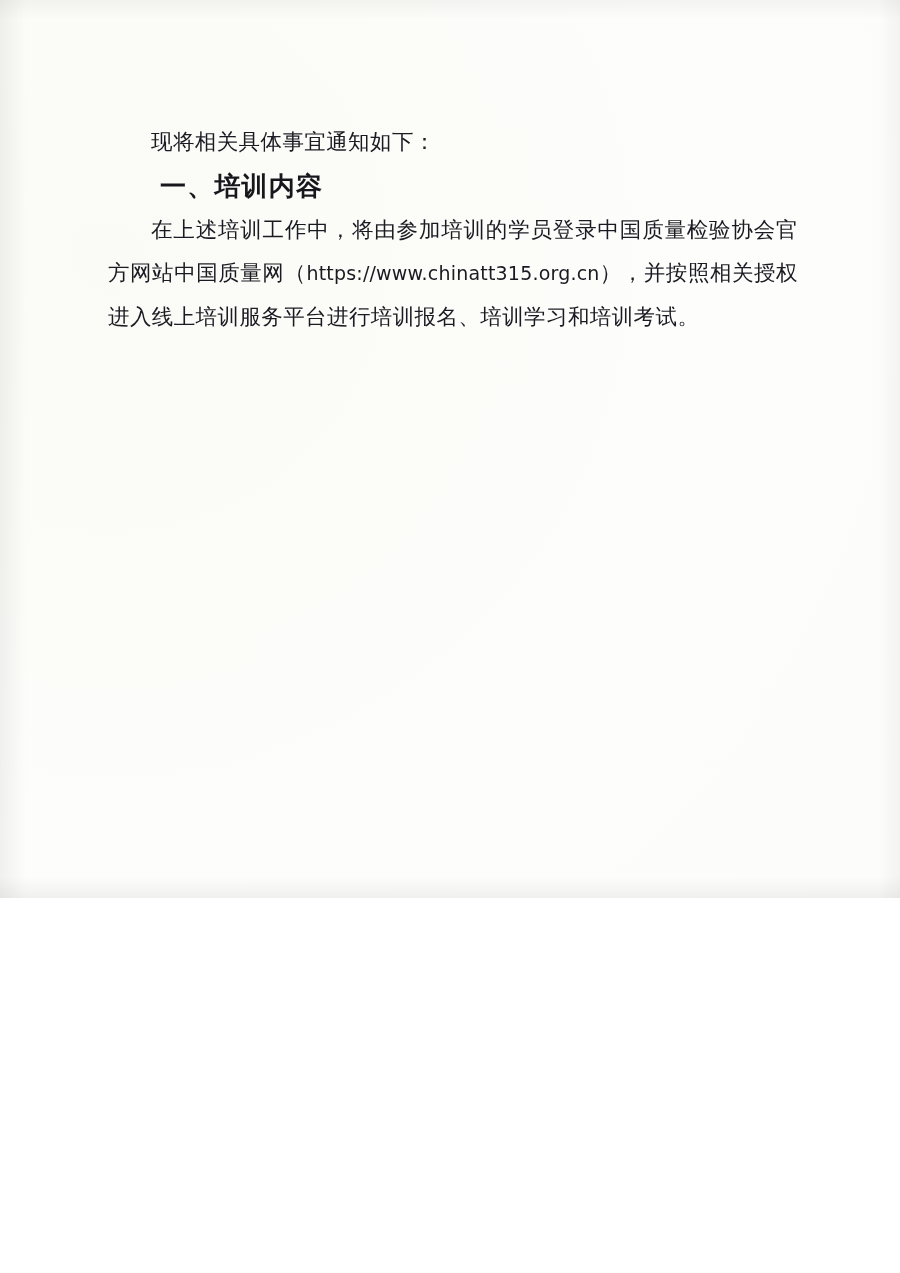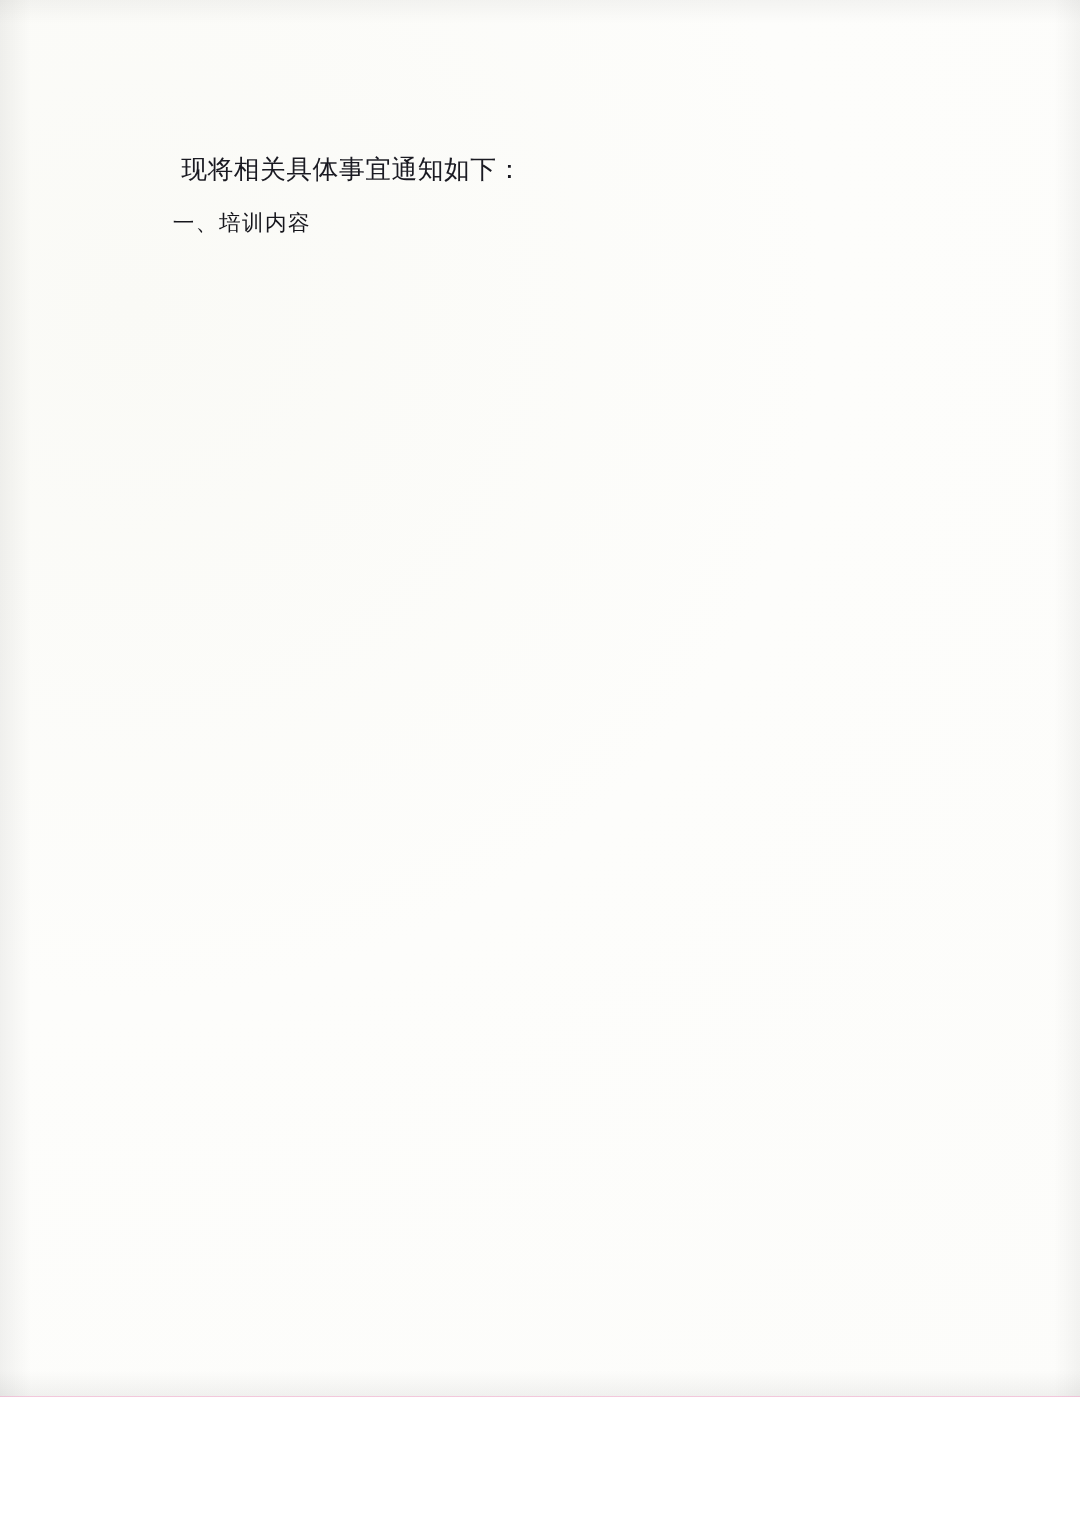--- a/index.html
+++ b/index.html
@@ -6,22 +6,22 @@
     margin: 0;
     padding: 0;
     background: #ffffff;
   }
   body {
     font-family: "DejaVu Serif", serif;
   }
   .page {
     position: relative;
     width: 900px;
-    height: 1164px;
-    background: #ec4899;
+    height: 898px;
+    background: #4d7c0f;
     overflow: hidden;
   }
   .sheet {
     position: absolute;
     left: 0;
     top: 0;
     width: 900px;
     height: 1273px;
     background:
       radial-gradient(circle at 12% 20%, rgba(250,250,246,1) 0%, rgba(253,253,251,1) 45%, rgba(252,252,250,1) 100%);
@@ -40,23 +40,23 @@
     text-align: justify;
     text-justify: inter-ideograph;
     letter-spacing: 0.4px;
     font-family: "DejaVu Serif", serif;
   }
   p.indent {
     text-indent: 2em;
   }
   h2.heading {
     margin: 0;
-    font-size: 18px;
+    font-size: 26px;
     line-height: 43px;
-    font-weight: normal;
+    font-weight: bold;
     color: #16161c;
     text-indent: 2em;
     letter-spacing: 1.2px;
     font-family: "DejaVu Sans", sans-serif;
   }
   .blk {
     margin-bottom: 6px;
   }
   .url {
     font-family: "DejaVu Sans", sans-serif;
@@ -116,20 +116,21 @@
 
   <div class="content">
 
     <p class="para indent blk">现将相关具体事宜通知如下：</p>
 
     <h2 class="heading">一、培训内容</h2>
 
 
 
 
+    <p class="para indent blk"><span>在上述培训工作中，将由参加培训的学员登录中国质量检验协会官方网站中国质量网（</span><span class="url">https://www.chinatt315.org.cn</span><span>），并按照相关授权进入线上培训服务平台进行培训报名、培训学习和培训考试。</span></p>
 
 
 
   </div>
 
   <div class="footer">
     <span class="pagenum">— 3 —</span>
   </div>
 </div>
 

